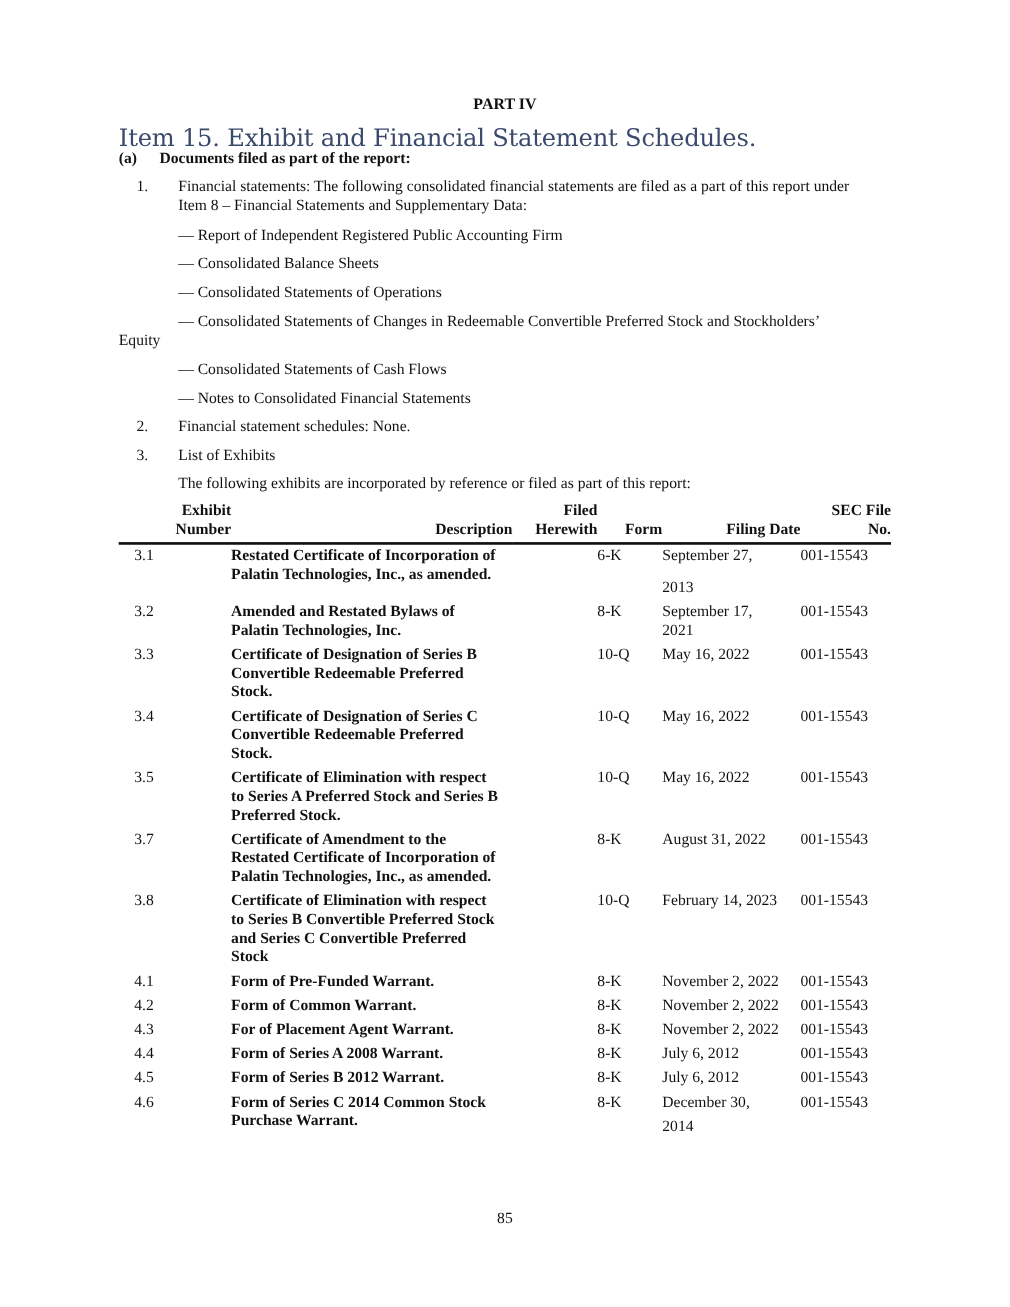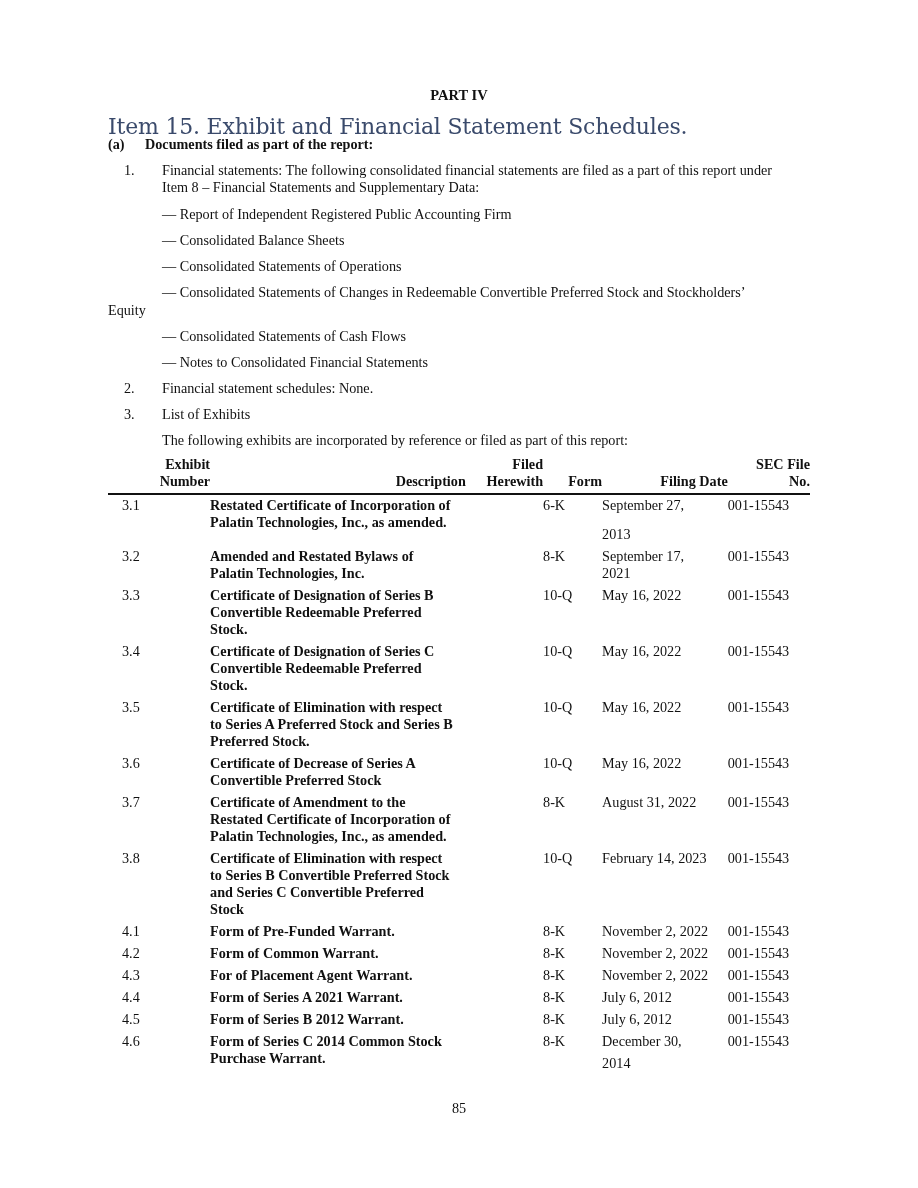--- a/index.html
+++ b/index.html
@@ -143,33 +143,20 @@
           <div>Preferred Stock.</div>
         </td>
         <td class="c-filed"></td>
         <td class="c-form">10-Q</td>
         <td class="c-date">
           <span style="display: block;">May 16, 2022</span>
         </td>
         <td class="c-sec">001-15543</td>
       </tr>
       <tr>
-        <td class="c-num">3.6</td>
-        <td class="c-desc">
-          <div>Certificate of Decrease of Series A</div>
-          <div>Convertible Preferred Stock</div>
-        </td>
-        <td class="c-filed"></td>
-        <td class="c-form">10-Q</td>
-        <td class="c-date">
-          <span style="display: block;">May 16, 2022</span>
-        </td>
-        <td class="c-sec">001-15543</td>
-      </tr>
-      <tr>
         <td class="c-num">3.7</td>
         <td class="c-desc">
           <div>Certificate of Amendment to the</div>
           <div>Restated Certificate of Incorporation of</div>
           <div>Palatin Technologies, Inc., as amended.</div>
         </td>
         <td class="c-filed"></td>
         <td class="c-form">8-K</td>
         <td class="c-date">
           <span style="display: block;">August 31, 2022</span>
@@ -223,21 +210,21 @@
         <td class="c-filed"></td>
         <td class="c-form">8-K</td>
         <td class="c-date">
           <span style="display: block;">November 2, 2022</span>
         </td>
         <td class="c-sec">001-15543</td>
       </tr>
       <tr>
         <td class="c-num">4.4</td>
         <td class="c-desc">
-          <div>Form of Series A 2021 Warrant.</div>
+          <div>Form of Series A 2008 Warrant.</div>
         </td>
         <td class="c-filed"></td>
         <td class="c-form">8-K</td>
         <td class="c-date">
           <span style="display: block;">July 6, 2012</span>
         </td>
         <td class="c-sec">001-15543</td>
       </tr>
       <tr>
         <td class="c-num">4.5</td>

